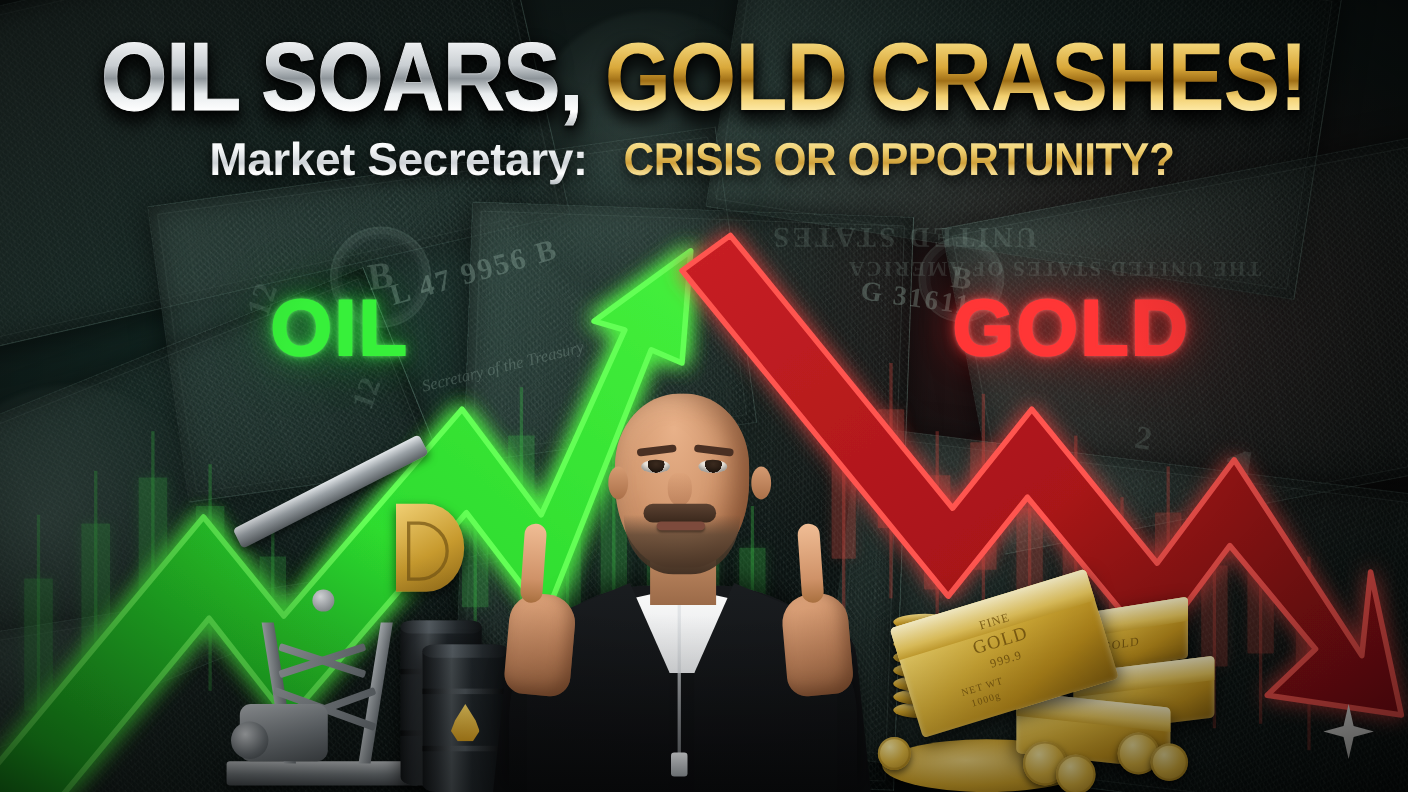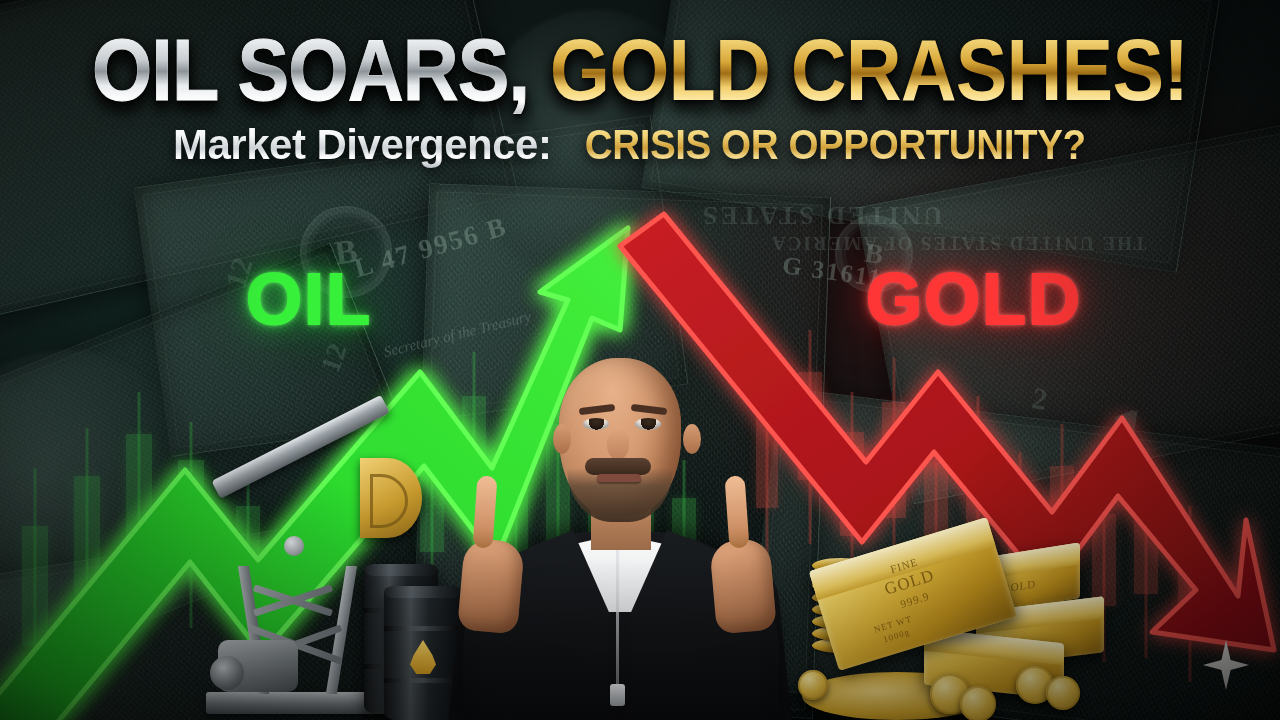--- a/index.html
+++ b/index.html
@@ -551,17 +551,17 @@
 
   <div class="sparkle" style="left:1203px;top:640px;width:46px;height:50px;"></div>
 
   <div class="vignette"></div>
 
   <div class="title-block">
     <div class="title-main">
       <span class="silver">OIL SOARS,</span><span class="silver">&nbsp;</span><span class="gold">GOLD CRASHES!</span>
     </div>
     <div class="title-sub">
-      <span class="sub-silver">Market Divergence:</span><span class="sub-silver">&nbsp;</span><span class="sub-gold">CRISIS OR OPPORTUNITY?</span>
+      <span class="sub-silver">Market Secretary:</span><span class="sub-silver">&nbsp;</span><span class="sub-gold">CRISIS OR OPPORTUNITY?</span>
     </div>
   </div>
 
 </div>
 
 </body></html>

